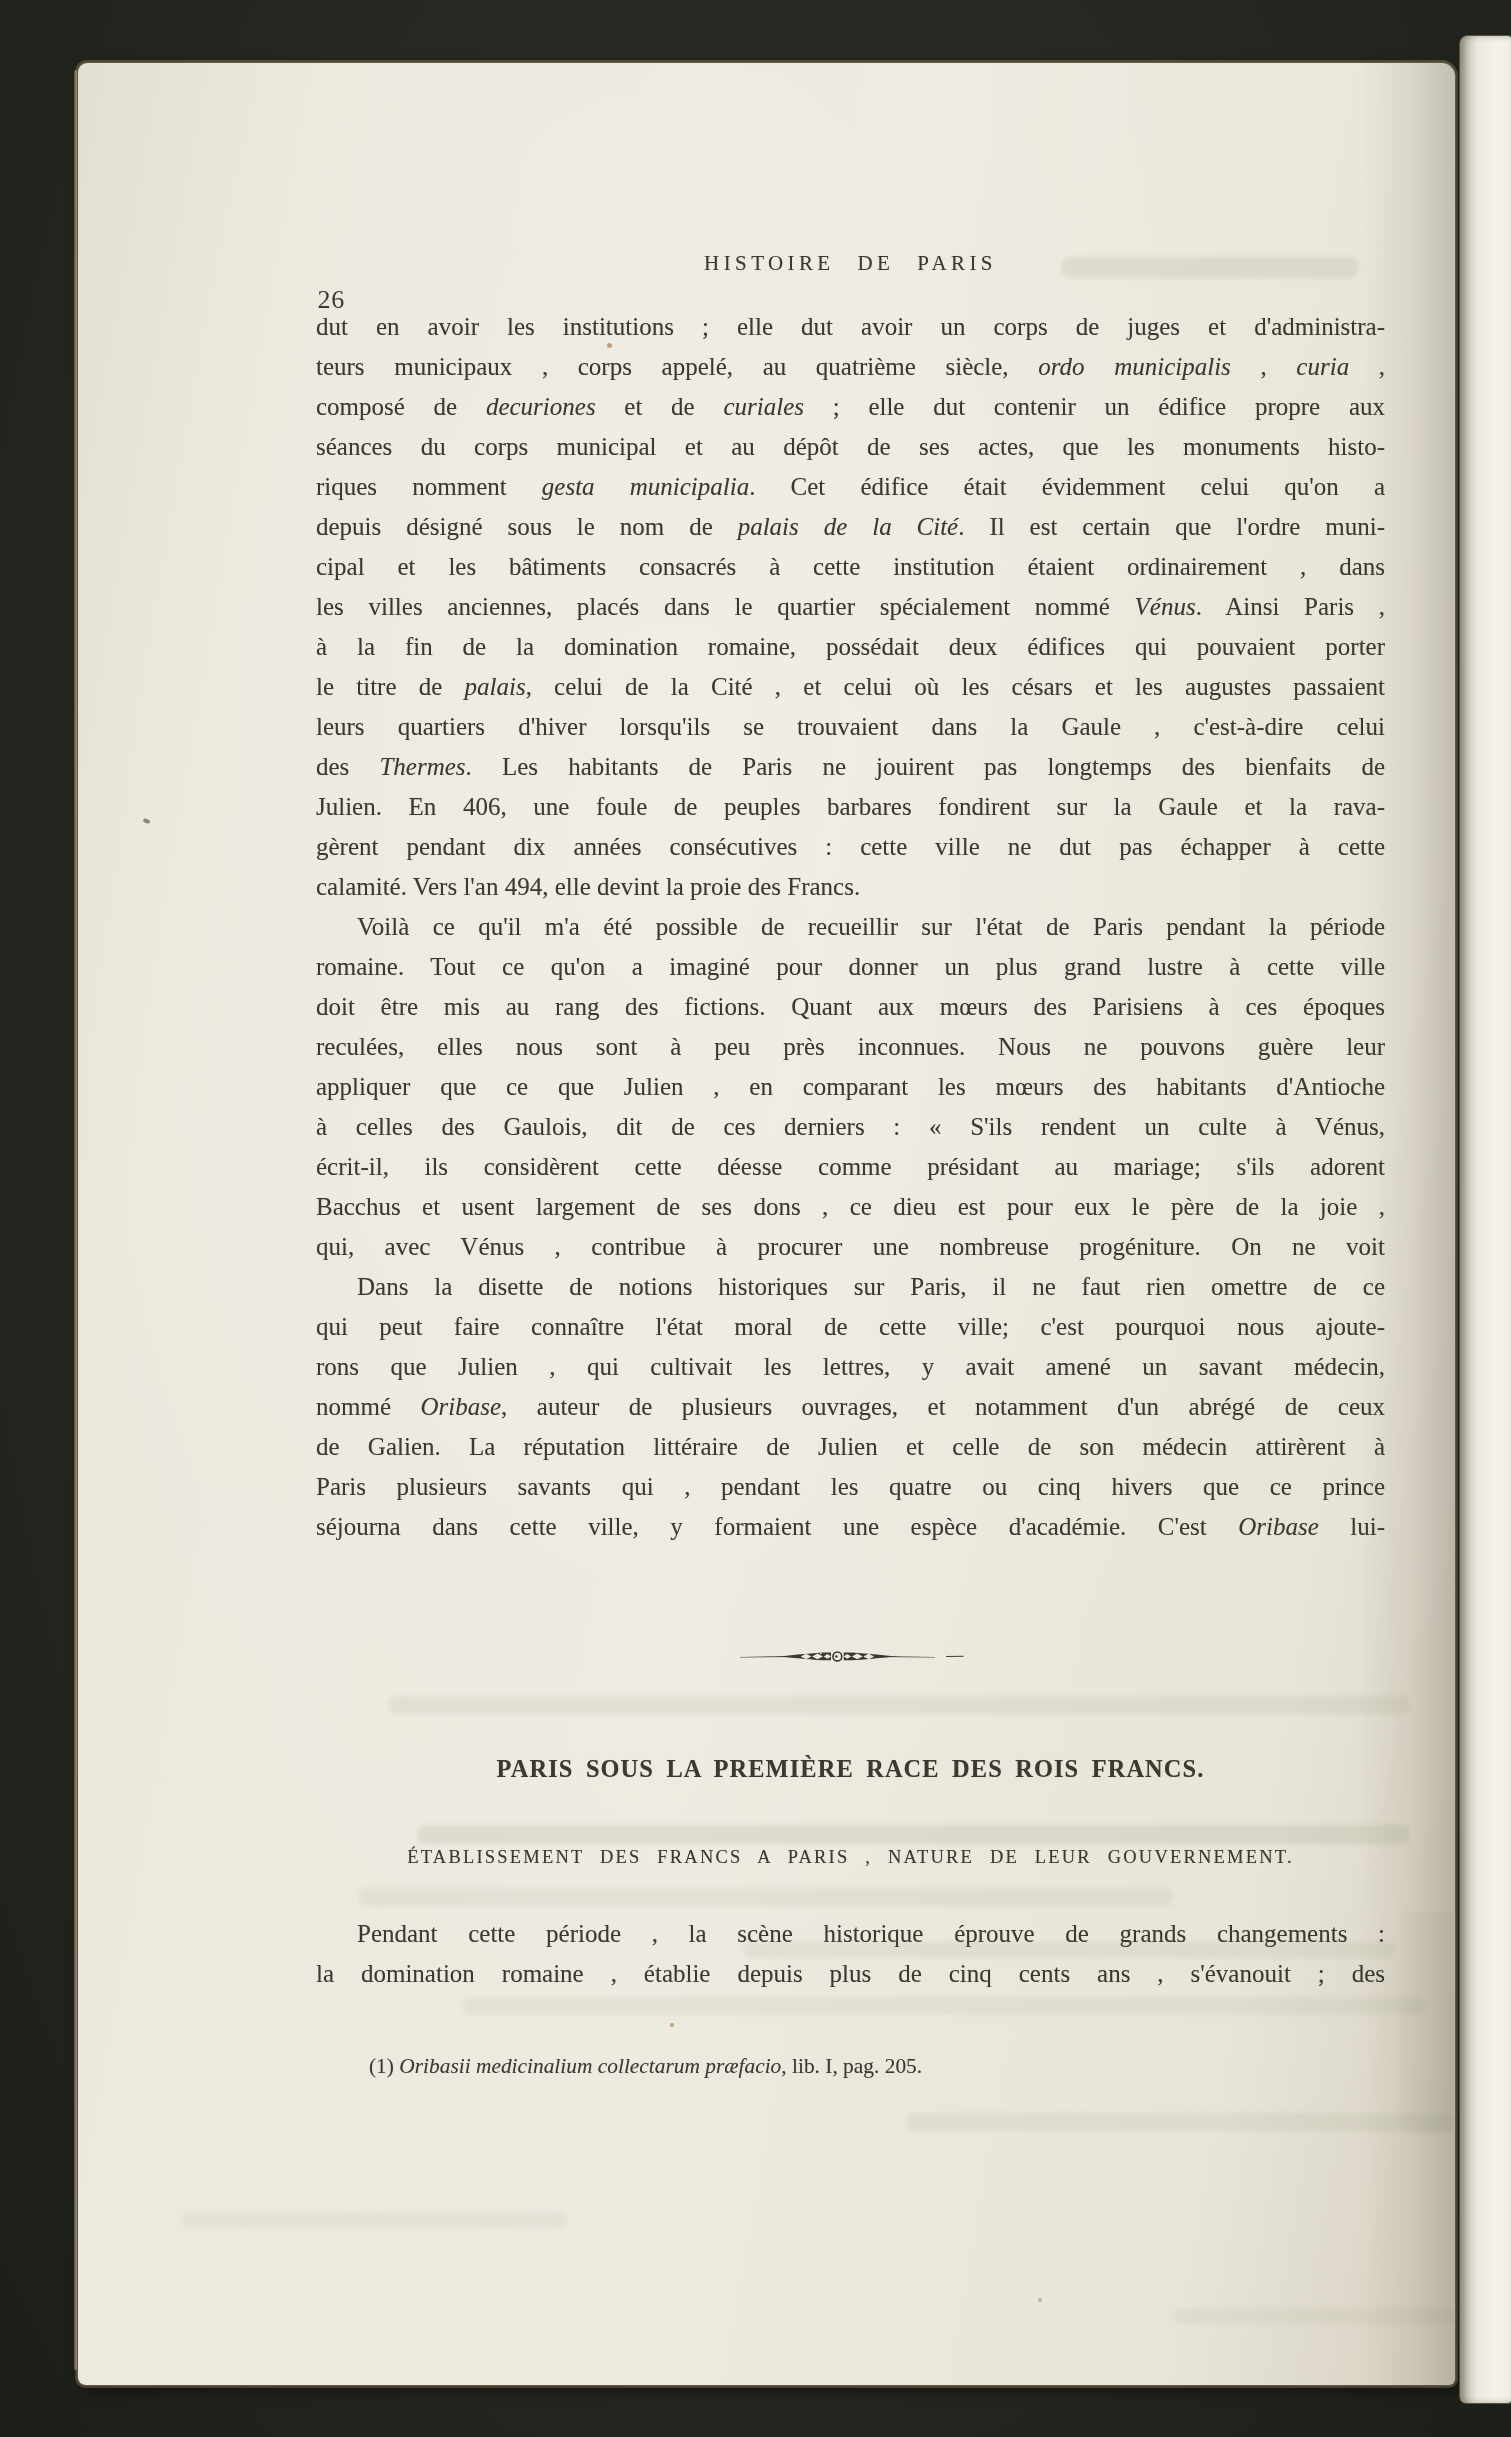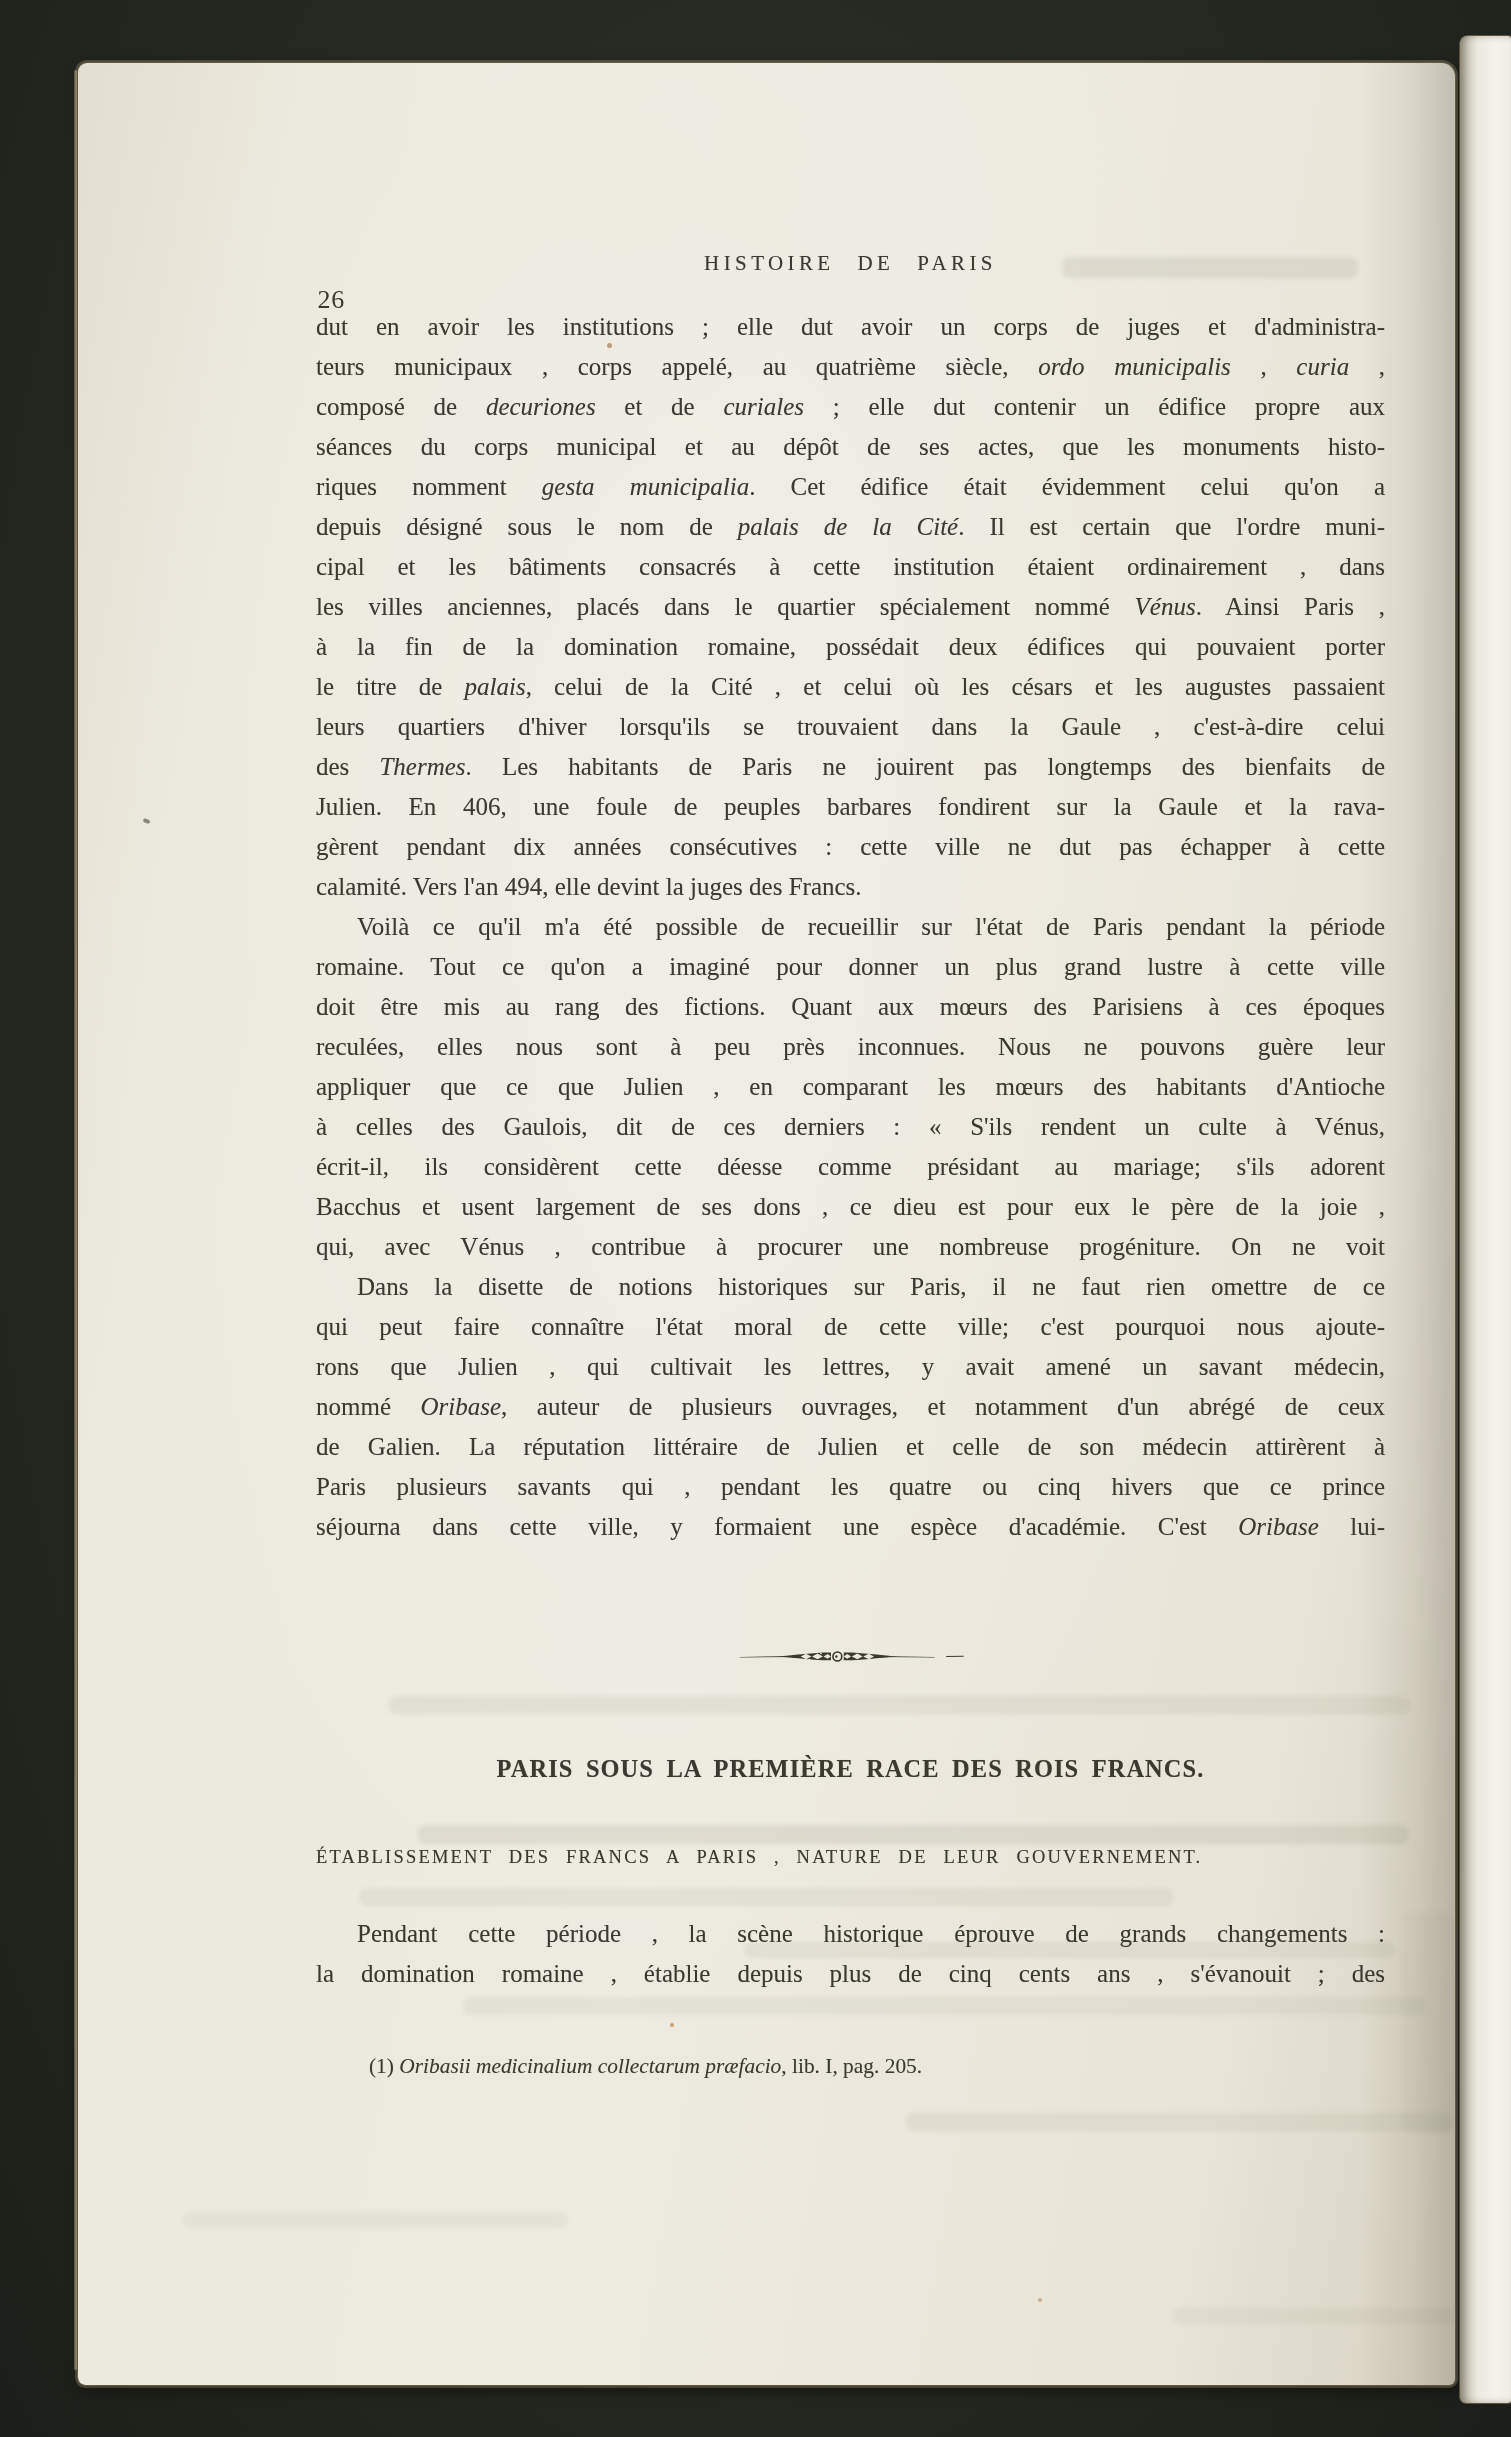--- a/index.html
+++ b/index.html
@@ -47,21 +47,21 @@
   .line.first{text-indent:41px;}
   .line.plast{text-align-last:left;}
   .divider-wrap{position:absolute;top:1584px;left:0;width:100%;height:22px;text-align:center;}
   .divider-wrap svg{display:inline-block;}
   .sec-title{
     position:absolute;top:1692px;left:0;width:100%;text-align:center;
     font-size:24.4px;font-weight:bold;letter-spacing:1.1px;word-spacing:5.2px;
     text-shadow:0 0 0.7px rgba(59,58,49,.4);
   }
   .sec-sub{
-    position:absolute;top:1784px;left:0;width:100%;
+    position:absolute;top:1784px;left:0;width:100%;text-align:center;
     font-size:18.5px;letter-spacing:2.2px;word-spacing:9px;
     text-shadow:0 0 0.7px rgba(59,58,49,.4);
   }
   .aftertext{position:absolute;top:1851px;left:0;width:100%;}
   .footnote{
     position:absolute;top:1988px;left:0;width:100%;padding-left:53px;box-sizing:border-box;
     font-size:21.4px;line-height:30px;text-shadow:0 0 0.7px rgba(59,58,49,.3);
   }
   .ghost{position:absolute;filter:blur(2.2px);background:rgba(118,112,92,.12);border-radius:7.4px;pointer-events:none;}
   .speck{position:absolute;border-radius:50%;pointer-events:none;}
@@ -89,21 +89,21 @@
           <div class="line">riques nomment <i>gesta municipalia</i>. Cet édifice était évidemment celui qu'on a</div>
           <div class="line">depuis désigné sous le nom de <i>palais de la Cité</i>. Il est certain que l'ordre muni-</div>
           <div class="line">cipal et les bâtiments consacrés à cette institution étaient ordinairement , dans</div>
           <div class="line">les villes anciennes, placés dans le quartier spécialement nommé <i>Vénus</i>. Ainsi Paris ,</div>
           <div class="line">à la fin de la domination romaine, possédait deux édifices qui pouvaient porter</div>
           <div class="line">le titre de <i>palais</i>, celui de la Cité , et celui où les césars et les augustes passaient</div>
           <div class="line">leurs quartiers d'hiver lorsqu'ils se trouvaient dans la Gaule , c'est-à-dire celui</div>
           <div class="line">des <i>Thermes</i>. Les habitants de Paris ne jouirent pas longtemps des bienfaits de</div>
           <div class="line">Julien. En 406, une foule de peuples barbares fondirent sur la Gaule et la rava-</div>
           <div class="line">gèrent pendant dix années consécutives : cette ville ne dut pas échapper à cette</div>
-          <div class="line plast">calamité. Vers l'an 494, elle devint la juges des Francs.</div>
+          <div class="line plast">calamité. Vers l'an 494, elle devint la proie des Francs.</div>
         </div>
         <div>
           <div class="line first">Voilà ce qu'il m'a été possible de recueillir sur l'état de Paris pendant la période</div>
           <div class="line">romaine. Tout ce qu'on a imaginé pour donner un plus grand lustre à cette ville</div>
           <div class="line">doit être mis au rang des fictions. Quant aux mœurs des Parisiens à ces époques</div>
           <div class="line">reculées, elles nous sont à peu près inconnues. Nous ne pouvons guère leur</div>
           <div class="line">appliquer que ce que Julien , en comparant les mœurs des habitants d'Antioche</div>
           <div class="line">à celles des Gaulois, dit de ces derniers : « S'ils rendent un culte à Vénus,</div>
           <div class="line">écrit-il, ils considèrent cette déesse comme présidant au mariage; s'ils adorent</div>
           <div class="line">Bacchus et usent largement de ses dons , ce dieu est pour eux le père de la joie ,</div>

